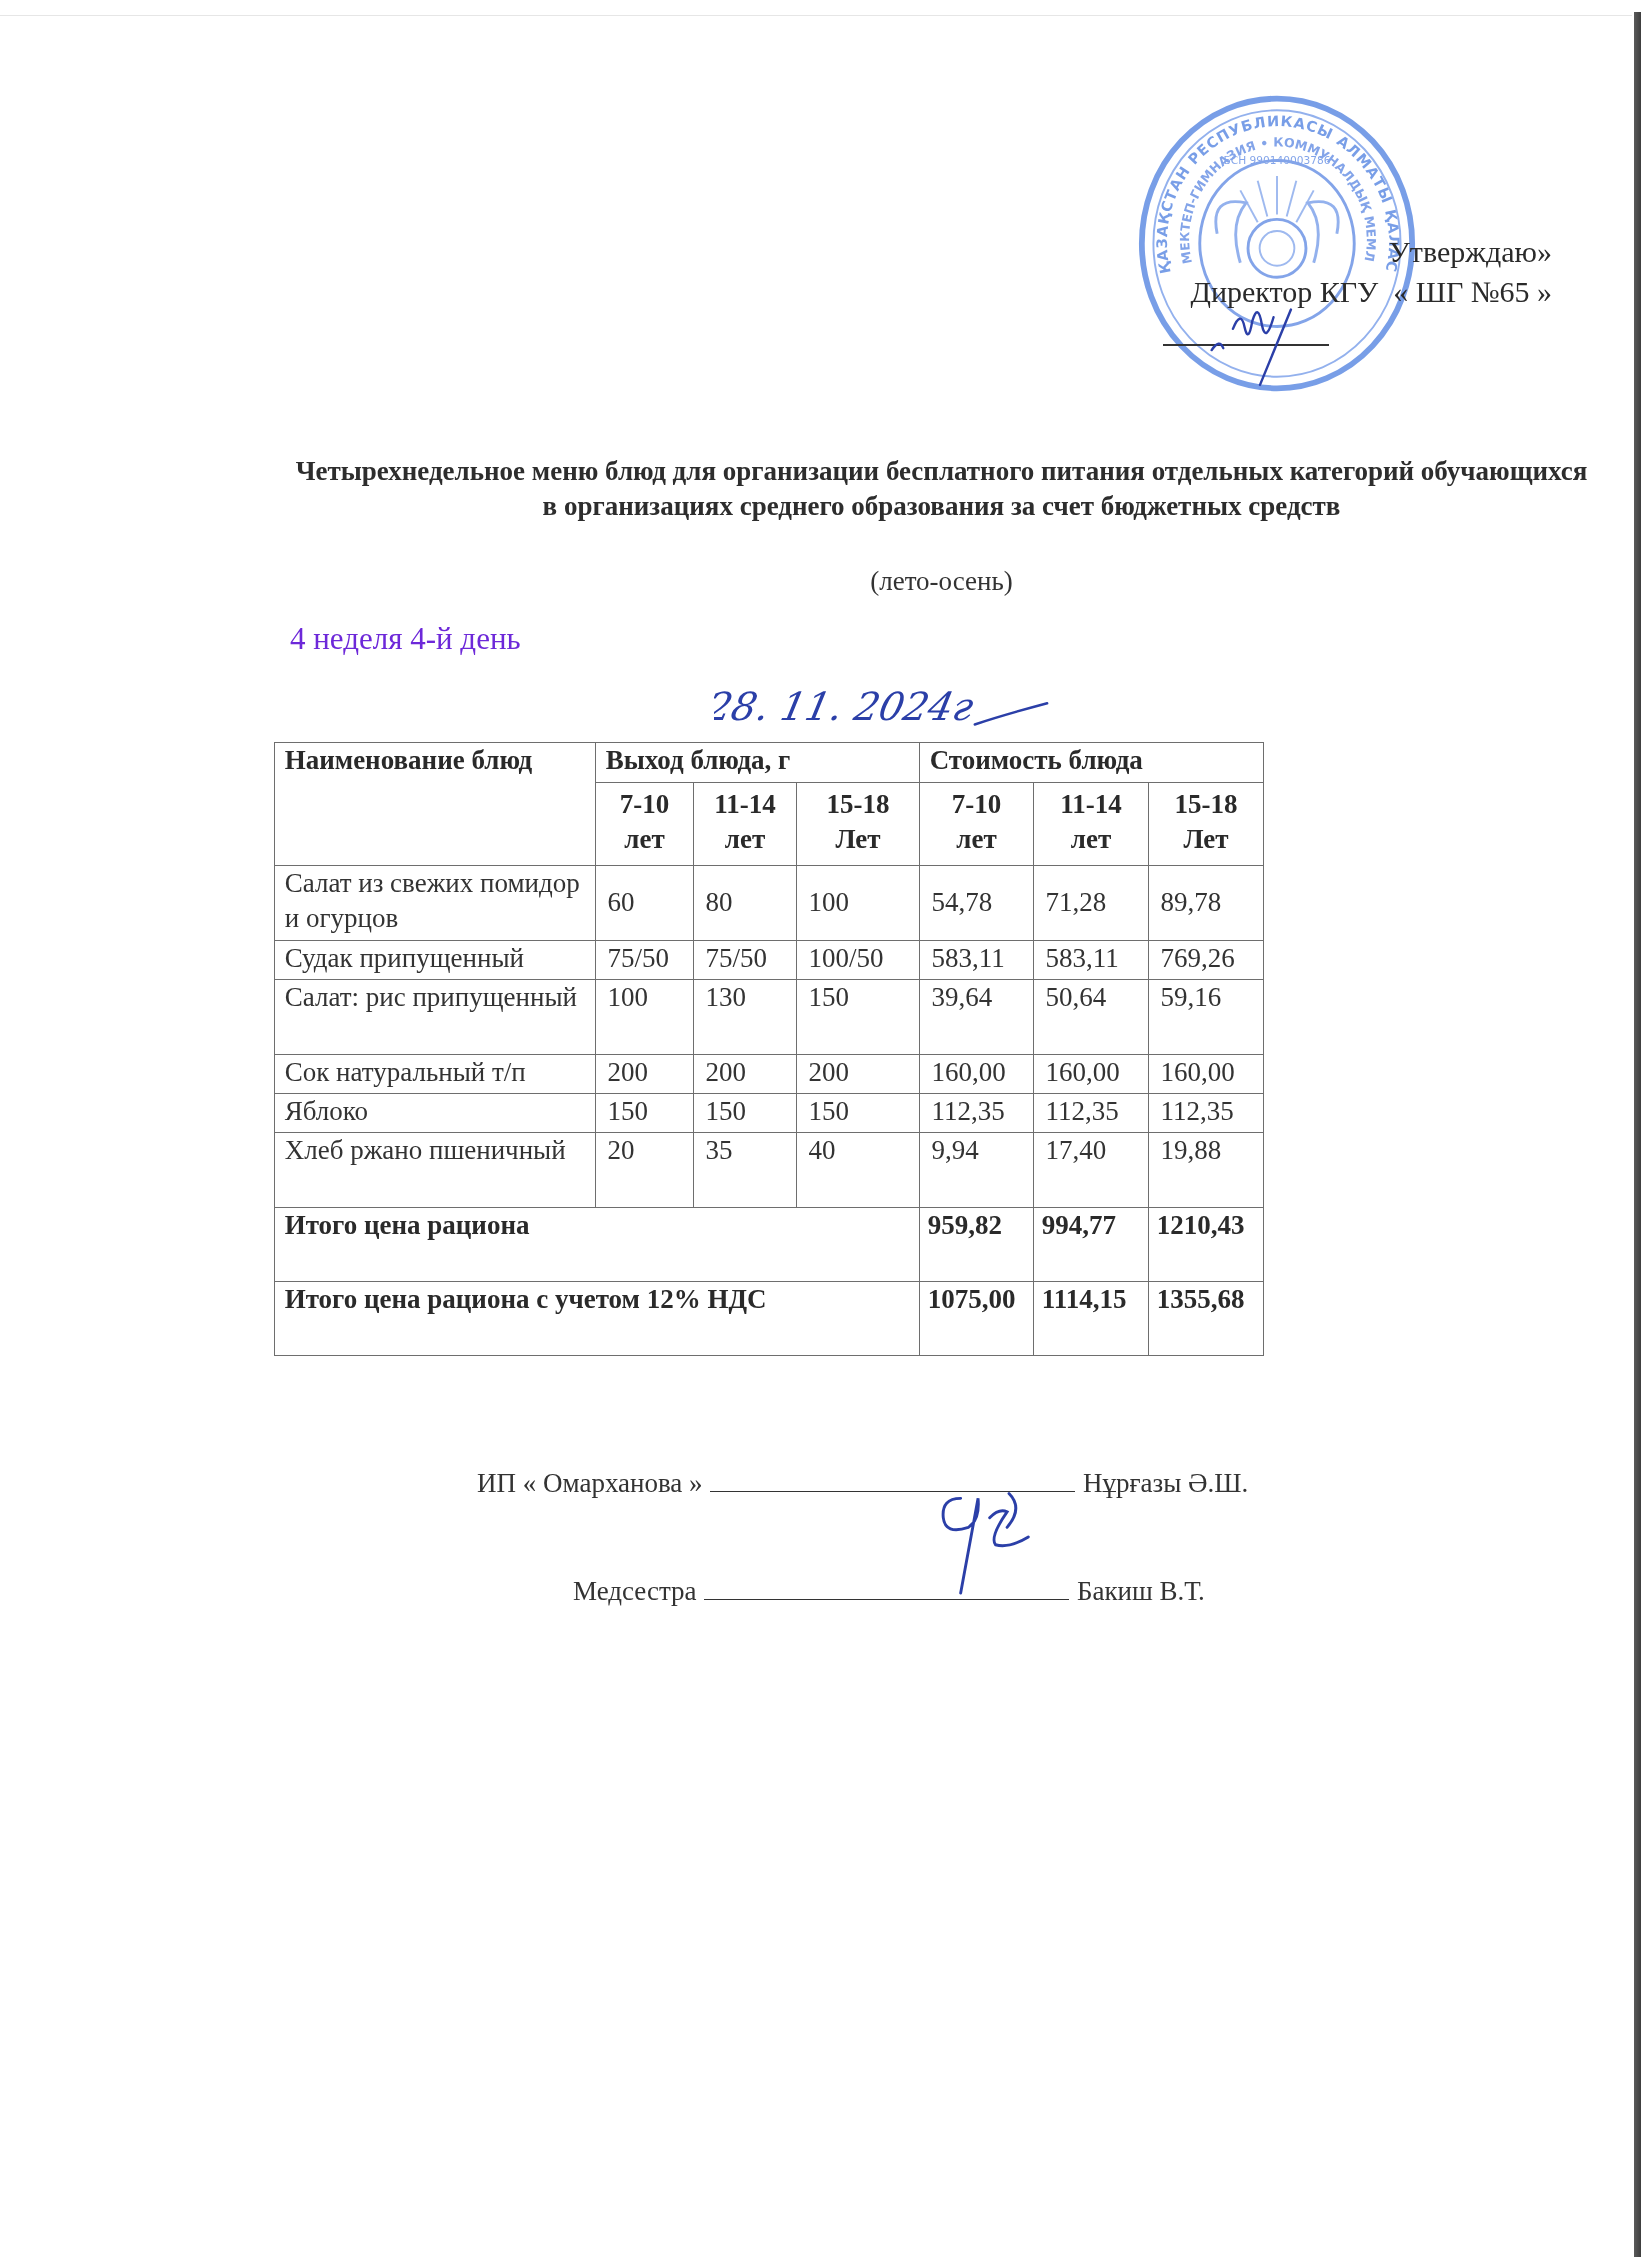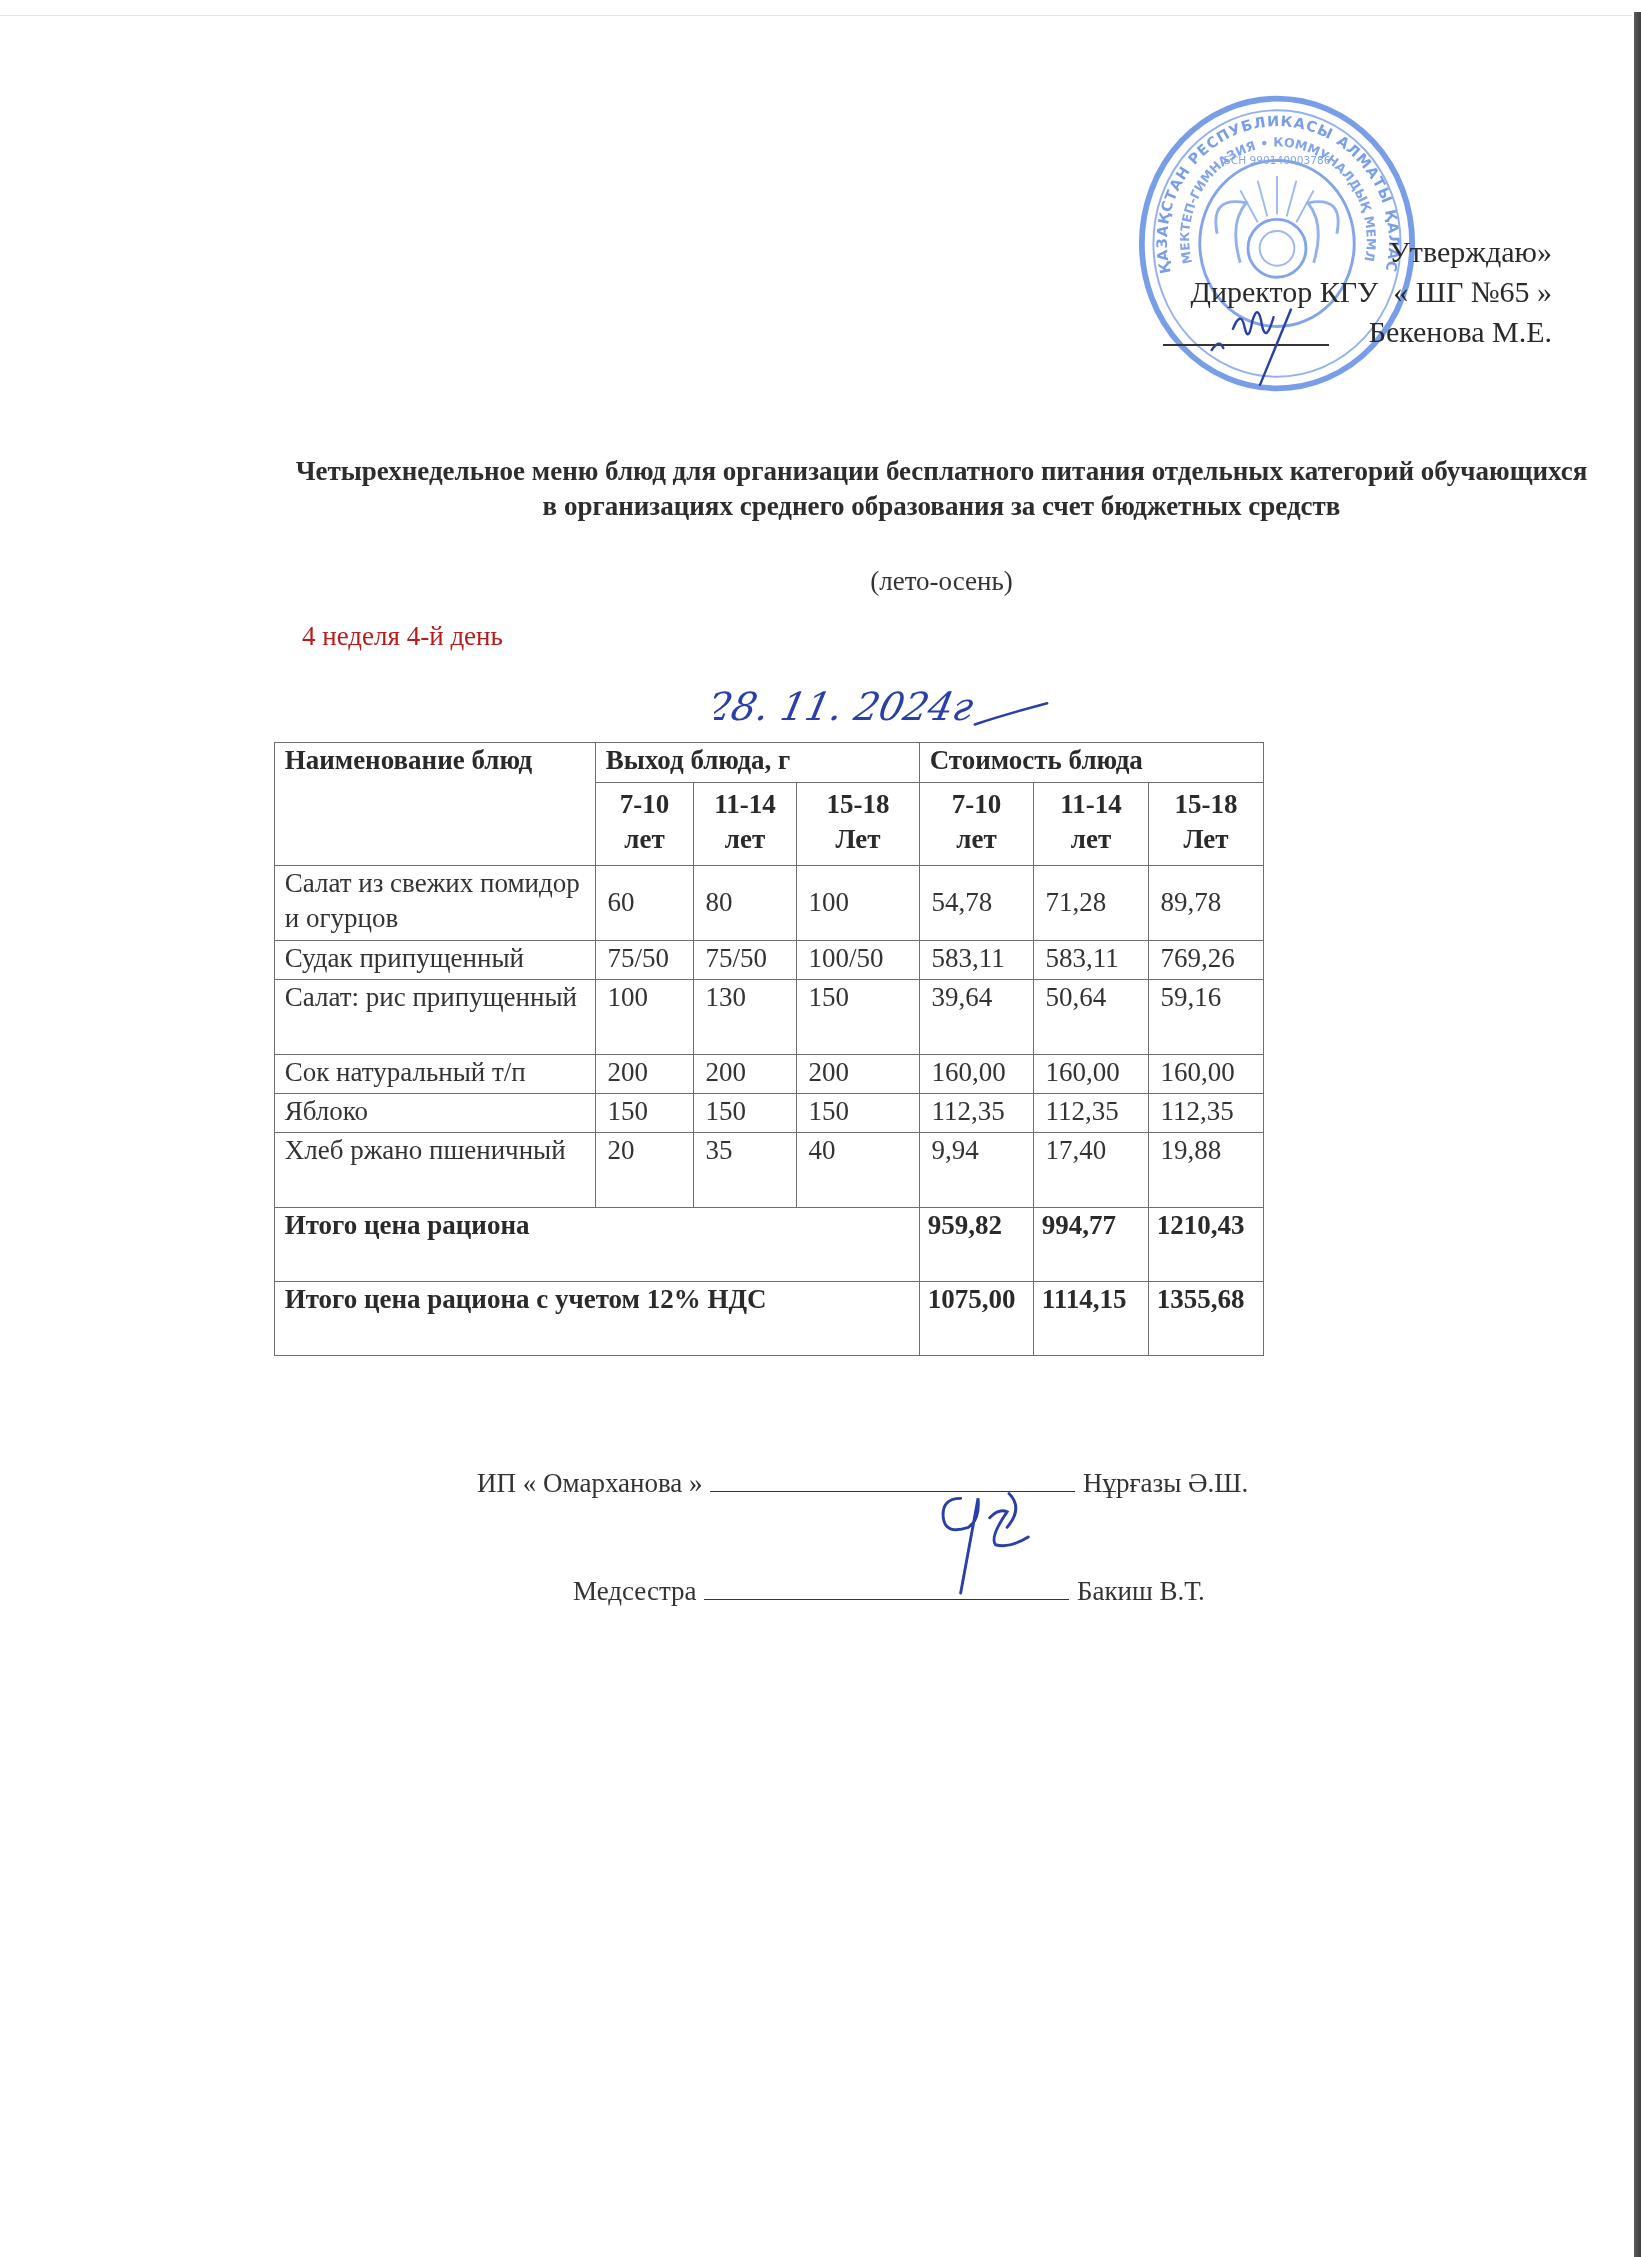--- a/index.html
+++ b/index.html
@@ -18,21 +18,21 @@
     .approval { position: absolute; right: 89px; top: 232px; text-align: right; font-weight: normal;
       font-size: 30px; line-height: 40px; color: #2a2a2a; }
     .approval .line { white-space: pre; }
     .sig-underline { position: absolute; left: 1163px; top: 344px; width: 166px; height: 1.9px; background: #333; }
     .director-signature { position: absolute; left: 1202px; top: 290px; width: 116px; height: 97px; }
 
     .doc-title { position: absolute; left: 290px; top: 454px; width: 1303px; text-align: center;
       font-weight: bold; font-size: 27px; line-height: 35px; color: #2d2d2d; }
     .doc-subtitle { position: absolute; left: 290px; top: 564px; width: 1303px; text-align: center;
       font-size: 27px; line-height: 35px; color: #333; }
-    .week-day { position: absolute; left: 302px; top: 621px; font-size: 27px; color: #b91c1c; }
+    .week-day { position: absolute; left: 290px; top: 621px; font-size: 31px; color: #6d28d9; }
 
     .handwritten-date { position: absolute; left: 714px; top: 676px; width: 338px; height: 68px; }
 
     table.menu { position: absolute; left: 274px; top: 742px; border-collapse: collapse;
       font-size: 27px; line-height: 35px; color: #333; }
     table.menu td, table.menu th { border: 1.9px solid #6e6e6e; padding: 0 9.7px; vertical-align: top; text-align: left; font-weight: normal; }
     table.menu th { font-weight: bold; color: #2a2a2a; }
     table.menu th.age { text-align: center; padding: 3.9px 3.9px 3.9px 3.9px; margin-top: 19px; }
     table.menu td.num { padding-left: 11.6px; }
     .col-name { width: 321px; }
@@ -88,21 +88,20 @@
   </text>
   <text font-family="DejaVu Sans, sans-serif" font-size="13" font-weight="bold" fill="#5a86e2">
     <textPath href="#stampArcInner">МЕКТЕП-ГИМНАЗИЯ • КОММУНАЛДЫҚ МЕМЛЕКЕТТІК</textPath>
   </text>
   <text x="150" y="78" text-anchor="middle" font-family="DejaVu Sans, sans-serif" font-size="11" fill="#5a86e2">БСН 990140003786</text>
 </svg>
 
 <div class="approval">
   <div class="line">Утверждаю»</div>
   <div class="line">Директор КГУ  « ШГ №65 »</div>
-  <div class="line">Бекенова М.Е.</div>
 </div>
 <div class="sig-underline"></div>
 <svg class="director-signature" viewBox="0 0 120 100">
   <path d="M 10 62 Q 18 50 22 60 M 32 40 Q 40 20 44 38 Q 48 56 52 32 Q 58 12 62 36 Q 66 56 74 28 M 92 20 L 60 98" fill="none" stroke="#2b3fa8" stroke-width="2.5" stroke-linecap="round"></path>
 </svg>
 
 <div class="doc-title">Четырехнедельное меню блюд для организации бесплатного питания отдельных категорий обучающихся в организациях среднего образования за счет бюджетных средств</div>
 <div class="doc-subtitle">(лето-осень)</div>
 <div class="week-day">4 неделя 4-й день</div>
 

